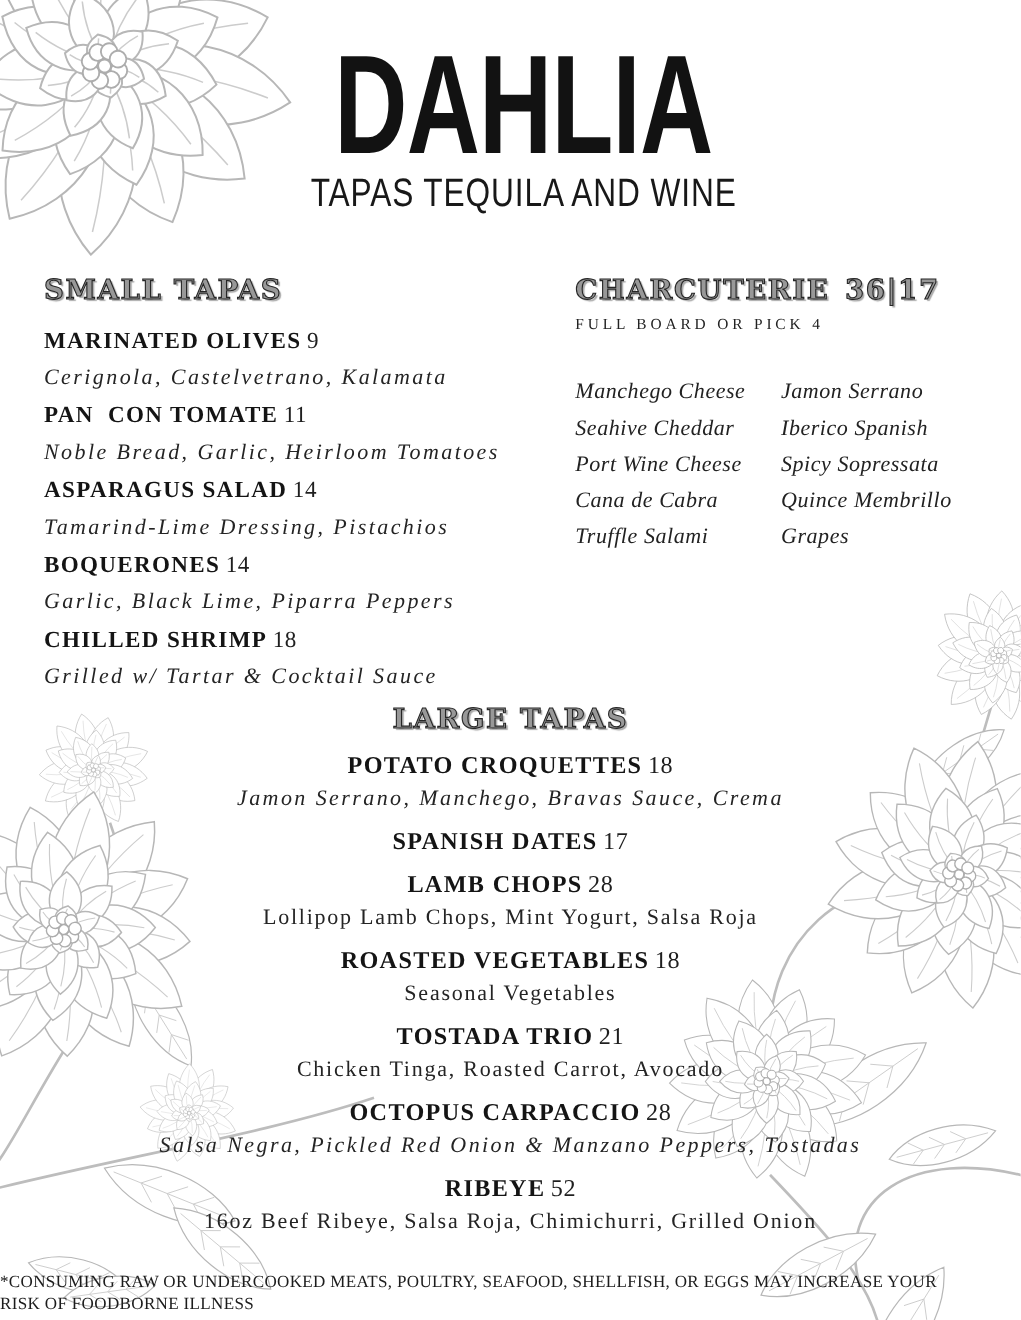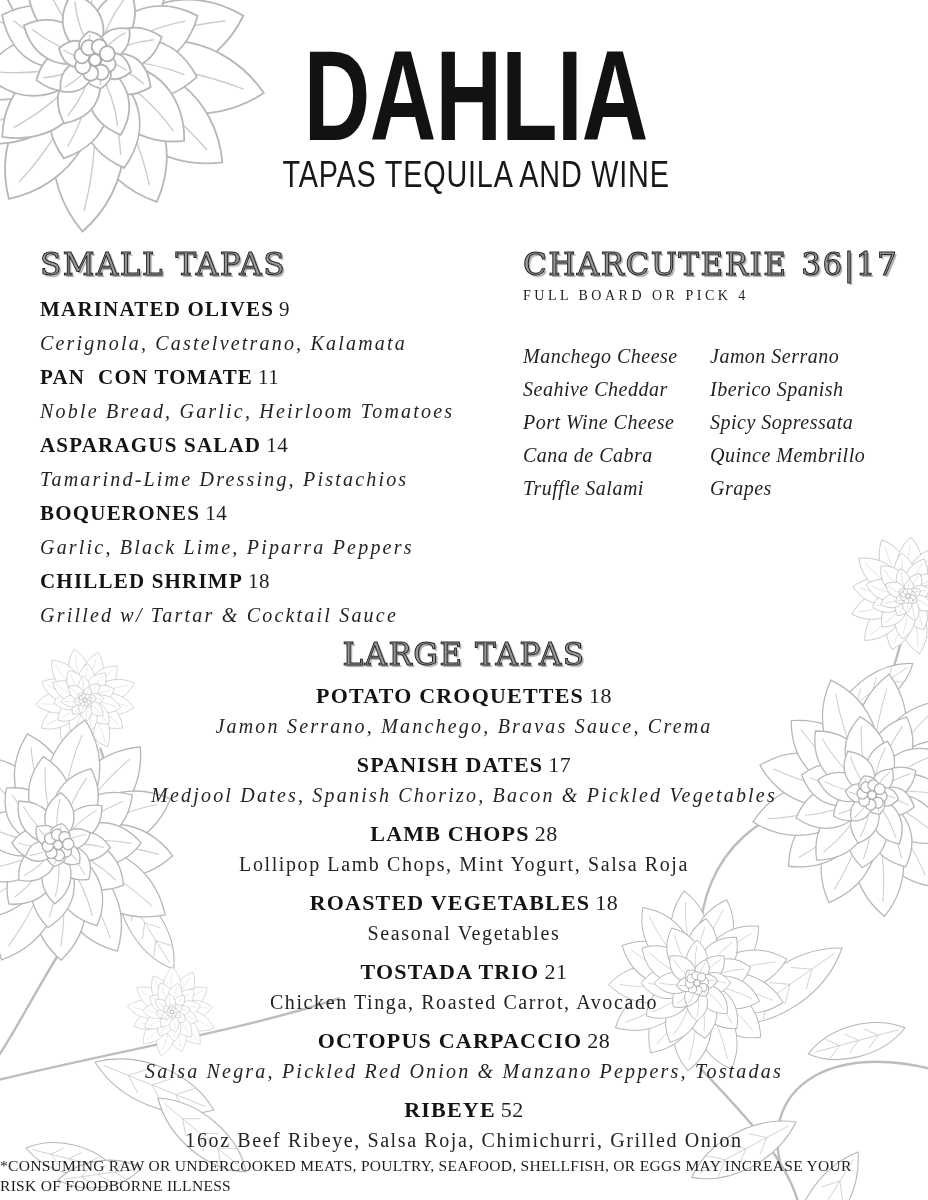--- a/index.html
+++ b/index.html
@@ -49,22 +49,22 @@
     letter-spacing: 1px;
     color: #181818;
     transform: scaleX(0.8);
     transform-origin: 50% 50%;
     white-space: nowrap;
   }
 
   
   .sec-h {
     font-family: "DejaVu Serif", serif;
-    font-weight: 400;
-    font-size: 31px;
+    font-weight: 700;
+    font-size: 25px;
     line-height: 36px;
     letter-spacing: 1.5px;
     color: #989898;
     -webkit-text-stroke: 1px #262626;
     text-shadow: 2px 2px 1px rgba(40,40,40,0.4);
     white-space: nowrap;
   }
   .sec-h .hprice { margin-left: 14px; }
 
   
@@ -896,21 +896,20 @@
 
   <section id="large-tapas">
     <h2 class="sec-h">LARGE TAPAS</h2>
 
     <div class="item">
       <div class="iname"><span>POTATO CROQUETTES</span><span class="price">18</span></div>
       <div class="idesc">Jamon Serrano, Manchego, Bravas Sauce, Crema</div>
     </div>
     <div class="item">
       <div class="iname"><span>SPANISH DATES</span><span class="price">17</span></div>
-      <div class="idesc">Medjool Dates, Spanish Chorizo, Bacon &amp; Pickled Vegetables</div>
     </div>
     <div class="item">
       <div class="iname"><span>LAMB CHOPS</span><span class="price">28</span></div>
       <div class="idesc desc-upright">Lollipop Lamb Chops, Mint Yogurt, Salsa Roja</div>
     </div>
     <div class="item">
       <div class="iname"><span>ROASTED VEGETABLES</span><span class="price">18</span></div>
       <div class="idesc desc-upright">Seasonal Vegetables</div>
     </div>
     <div class="item">

